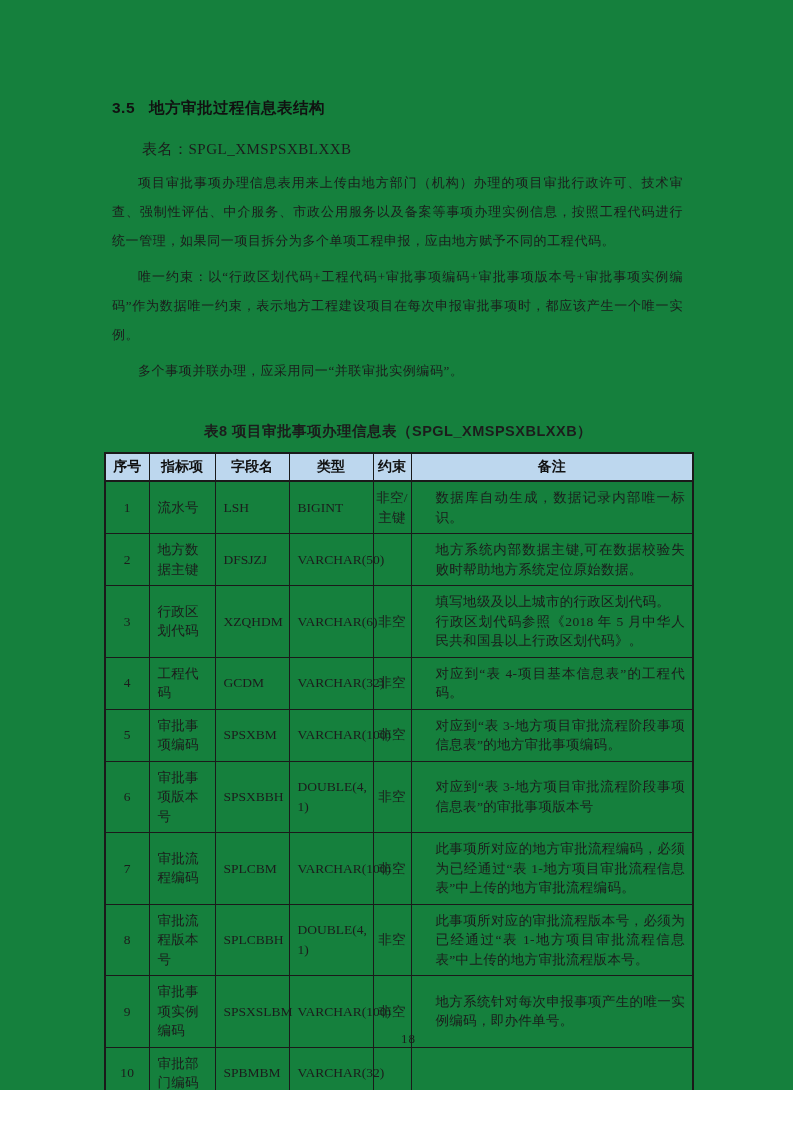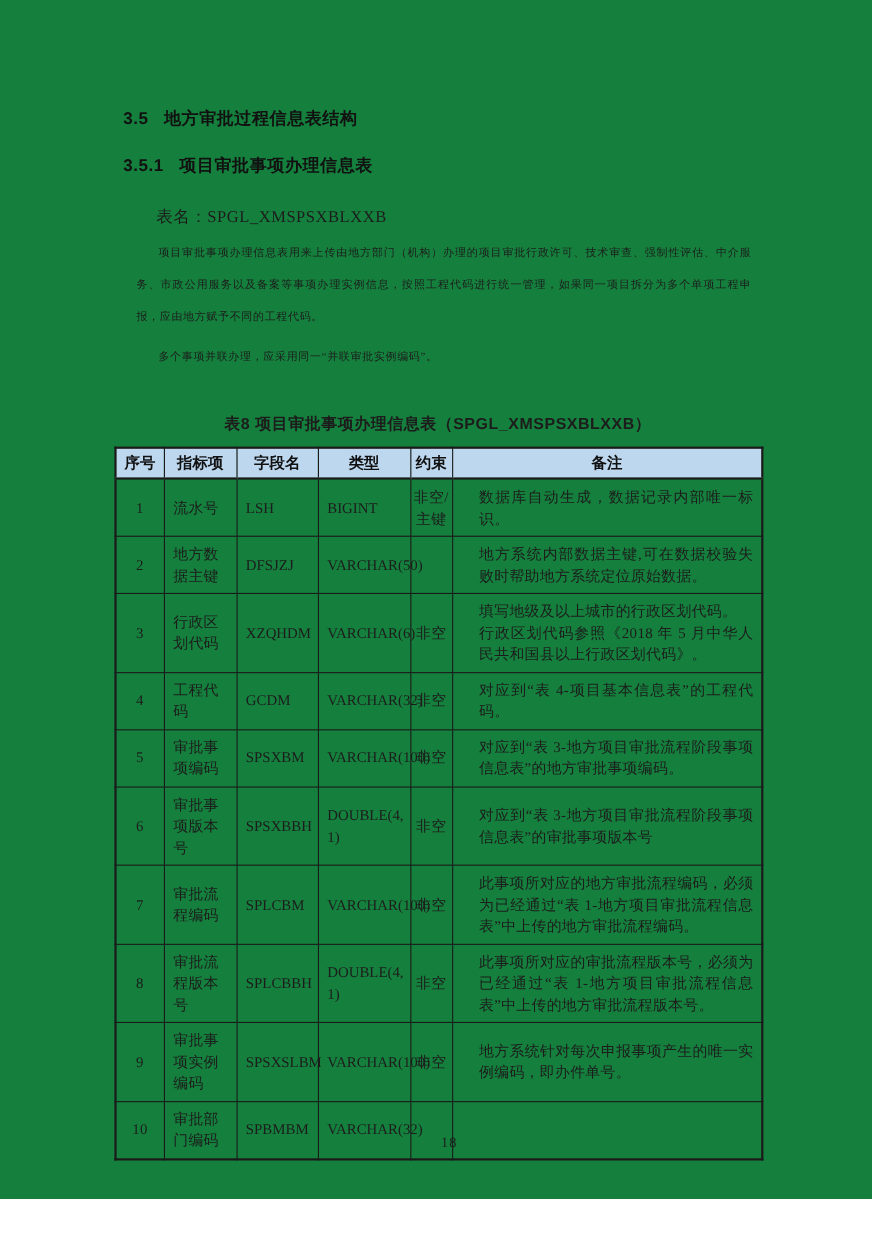--- a/index.html
+++ b/index.html
@@ -27,26 +27,26 @@
   .sec-heading { margin-bottom:21px; }
   .subsec-heading { margin-bottom:27px; }
   .sec-num { margin-right:14px; }
   .tname-line {
     font-size:15px;
     letter-spacing:0.5px;
     text-indent:2em;
     margin:0 0 9px 0;
   }
   p.para {
-    font-size:10px;
+    font-size:13px;
     line-height:29px;
     letter-spacing:0.6px;
     text-align:justify;
     text-indent:2em;
-    margin:0 0 7px 12px;
+    margin:0 0 7px 0;
   }
   .table-caption {
     width:588px;
     margin:37px 0 11px -8px;
     text-align:center;
     font-family:"Liberation Sans","DejaVu Sans",sans-serif;
     font-weight:bold;
     font-size:14.5px;
     letter-spacing:0.5px;
   }
@@ -97,25 +97,25 @@
   }
 </style>
 </head>
 <body>
 
 <div class="page">
   <div class="content">
 
     <h1 class="sec-heading"><span class="sec-num">3.5</span><span>地方审批过程信息表结构</span></h1>
 
-    <h2 class="subsec-heading"><span class="sec-num">3.5.1</span><span>项目审批事项办理信息表</span></h2>
 
     <p class="tname-line">表名：SPGL_XMSPSXBLXXB</p>
 
     <p class="para">项目审批事项办理信息表用来上传由地方部门（机构）办理的项目审批行政许可、技术审查、强制性评估、中介服务、市政公用服务以及备案等事项办理实例信息，按照工程代码进行统一管理，如果同一项目拆分为多个单项工程申报，应由地方赋予不同的工程代码。</p>
+    <p class="para">唯一约束：以“行政区划代码+工程代码+审批事项编码+审批事项版本号+审批事项实例编码”作为数据唯一约束，表示地方工程建设项目在每次申报审批事项时，都应该产生一个唯一实例。</p>
     <p class="para">多个事项并联办理，应采用同一“并联审批实例编码”。</p>
 
     <div class="table-caption">表8  项目审批事项办理信息表（SPGL_XMSPSXBLXXB）</div>
 
     <table class="field-table">
       <colgroup>
         <col class="c-no">
           <col class="c-item">
           <col class="c-field">
         <col class="c-type">

